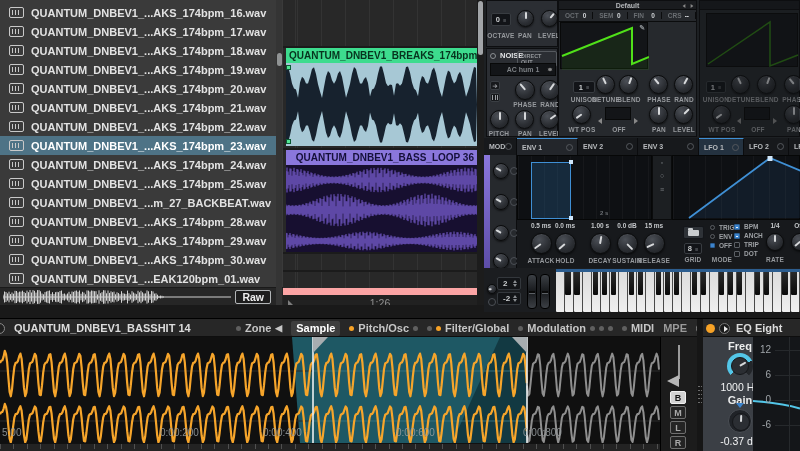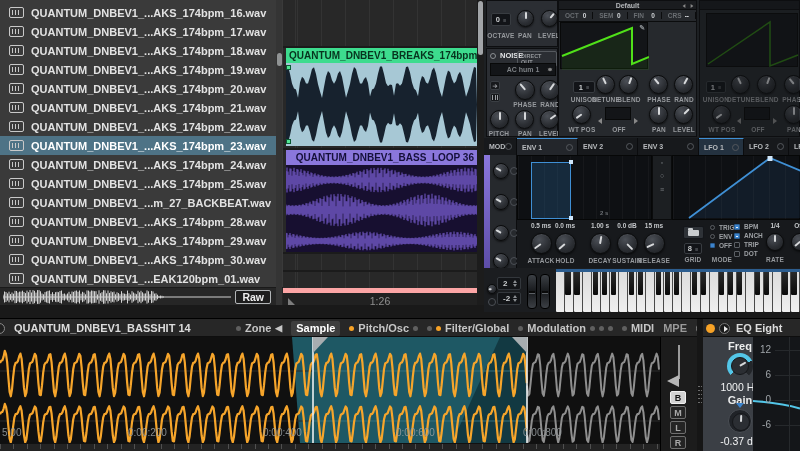--- a/index.html
+++ b/index.html
@@ -26,21 +26,21 @@
   
   #arrangement{position:absolute;left:283px;top:0;width:194px;height:305px;background:#282828;overflow:hidden;}
   #arr-grid{position:absolute;inset:0 0 17px 0;
         background:repeating-linear-gradient(90deg,rgba(255,255,255,0.05) 0 1px,transparent 1px 24px);
         background-position:14px 0;}
   .lane-line{position:absolute;left:0;width:100%;height:2px;background:#1b1b1b;}
   .clip{position:absolute;left:3px;width:191px;overflow:hidden;text-align:right;}
   .clip-h{height:15px;line-height:15px;padding:0 3px;font-size:10px;font-weight:bold;white-space:nowrap;overflow:hidden;}
   .clip-b{position:relative;overflow:hidden;}
   .fadesq{position:absolute;width:5px;height:5px;background:#52e793;border:1px solid #0b5a33;}
-  #timeline{position:absolute;left:0;top:288px;width:194px;height:17px;background:#212121;border-top:5px solid #fca5a5;
+  #timeline{position:absolute;left:0;top:288px;width:194px;height:17px;background:#212121;border-top:7px solid #fca5a5;
         color:#8f8f8f;font-size:10.5px;text-align:center;line-height:16px;}
   #tl-tri{position:absolute;left:5px;top:5px;width:0;height:0;border-left:7px solid #7d7d7d;border-top:7px solid transparent;}
   #arr-scroll{position:absolute;left:477px;top:0;width:7px;height:305px;background:#1c1c1c;}
   #arr-scroll .handle{position:absolute;left:1px;top:1px;width:5px;height:54px;background:#a2a5a8;border-radius:3px;}
 
   
   #synth{position:absolute;left:484px;top:0;width:316px;height:312px;background:#1d2023;overflow:hidden;
          font-weight:bold;}
   .panel{position:absolute;background:#2b2e33;border:1px solid #0d0e10;}
   .klabel{position:absolute;transform:translateX(-50%);font-size:6.5px;color:#96999d;white-space:nowrap;letter-spacing:.2px;}
@@ -722,21 +722,21 @@
           <path d="M0.0,77.3 L1.2,75.2 L2.4,74.9 L3.6,71.8 L4.8,66.9 L6.0,69.8 L7.2,76.8 L8.4,89.7 L9.6,101.7 L10.8,105.4 L12.0,99.5 L13.2,88.8 L14.4,80.3 L15.6,77.2 L16.8,77.0 L18.0,75.4 L19.2,71.5 L20.4,69.2 L21.6,73.6 L22.8,85.1 L24.0,98.3 L25.2,105.3 L26.4,102.3 L27.6,92.4 L28.8,82.5 L30.0,77.7 L31.2,77.0 L32.4,76.3 L33.6,72.9 L34.8,69.5 L36.0,71.2 L37.2,80.7 L38.4,94.2 L39.6,104.0 L40.8,104.4 L42.0,96.0 L43.2,85.4 L44.4,78.7 L45.6,77.0 L46.8,76.8 L48.0,74.3 L49.2,70.3 L50.4,69.8 L51.6,76.8 L52.8,89.7 L54.0,101.7 L55.2,105.4 L56.4,99.5 L57.6,88.8 L58.8,80.3 L60.0,77.2 L61.2,77.0 L62.4,75.4 L63.6,71.5 L64.8,69.2 L66.0,73.6 L67.2,85.1 L68.4,98.3 L69.6,105.3 L70.8,102.3 L72.0,92.4 L73.2,82.5 L74.4,77.7 L75.6,77.0 L76.8,76.3 L78.0,72.9 L79.2,69.5 L80.4,71.2 L81.6,80.7 L82.8,94.2 L84.0,104.0 L85.2,104.4 L86.4,96.0 L87.6,85.4 L88.8,78.7 L90.0,77.0 L91.2,76.8 L92.4,74.3 L93.6,70.3 L94.8,69.8 L96.0,76.8 L97.2,89.7 L98.4,101.7 L99.6,105.4 L100.8,99.5 L102.0,88.8 L103.2,80.3 L104.4,77.2 L105.6,77.0 L106.8,75.4 L108.0,71.5 L109.2,69.2 L110.4,73.6 L111.6,85.1 L112.8,98.3 L114.0,105.3 L115.2,102.3 L116.4,92.4 L117.6,82.5 L118.8,77.7 L120.0,77.0 L121.2,76.3 L122.4,72.9 L123.6,69.5 L124.8,71.2 L126.0,80.7 L127.2,94.2 L128.4,104.0 L129.6,104.4 L130.8,96.0 L132.0,85.4 L133.2,78.7 L134.4,77.0 L135.6,76.8 L136.8,74.3 L138.0,70.3 L139.2,69.8 L140.4,76.8 L141.6,89.7 L142.8,101.7 L144.0,105.4 L145.2,99.5 L146.4,88.8 L147.6,80.3 L148.8,77.2 L150.0,77.0 L151.2,75.4 L152.4,71.5 L153.6,69.2 L154.8,73.6 L156.0,85.1 L157.2,98.3 L158.4,105.3 L159.6,102.3 L160.8,92.4 L162.0,82.5 L163.2,77.7 L164.4,77.0 L165.6,76.3 L166.8,72.9 L168.0,69.5 L169.2,71.2 L170.4,80.7 L171.6,94.2 L172.8,104.0 L174.0,104.4 L175.2,96.0 L176.4,85.4 L177.6,78.7 L178.8,77.0 L180.0,76.8 L181.2,74.3 L182.4,70.3 L183.6,69.8 L184.8,76.8 L186.0,89.7 L187.2,101.7 L188.4,105.4 L189.6,99.5 L190.8,88.8 L192.0,80.3 L193.2,77.2 L194.4,77.0 L195.6,75.4 L196.8,71.5 L198.0,69.2 L199.2,73.6 L200.4,85.1 L201.6,98.3 L202.8,105.3 L204.0,102.3 L205.2,92.4 L206.4,82.5 L207.6,77.7 L208.8,77.0 L210.0,76.3 L211.2,72.9 L212.4,69.5 L213.6,71.2 L214.8,80.7 L216.0,94.2 L217.2,104.0 L218.4,104.4 L219.6,96.0 L220.8,85.4 L222.0,78.7 L223.2,77.0 L224.4,76.8 L225.6,74.3 L226.8,70.3 L228.0,69.8 L229.2,76.8 L230.4,89.7 L231.6,101.7 L232.8,105.4 L234.0,99.5 L235.2,88.8 L236.4,80.3 L237.6,77.2 L238.8,77.0 L240.0,75.4 L241.2,71.5 L242.4,69.2 L243.6,73.6 L244.8,85.1 L246.0,98.3 L247.2,105.3 L248.4,102.3 L249.6,92.4 L250.8,82.5 L252.0,77.7 L253.2,77.0 L254.4,76.3 L255.6,72.9 L256.8,69.5 L258.0,71.2 L259.2,80.7 L260.4,94.2 L261.6,104.0 L262.8,104.4 L264.0,96.0 L265.2,85.4 L266.4,78.7 L267.6,77.0 L268.8,76.8 L270.0,74.3 L271.2,70.3 L272.4,69.8 L273.6,76.8 L274.8,89.7 L276.0,101.7 L277.2,105.4 L278.4,99.5 L279.6,88.8 L280.8,80.3 L282.0,77.2 L283.2,77.0 L284.4,75.4 L285.6,71.5 L286.8,69.2 L288.0,73.6 L289.2,85.1 L290.4,98.3 L291.6,105.3 L292.8,102.3 L294.0,92.4 L295.2,82.5 L296.4,77.7 L297.6,77.0 L298.8,76.3 L300.0,72.9 L301.2,69.5 L302.4,71.2 L303.6,80.7 L304.8,94.2 L306.0,104.0 L307.2,104.4 L308.4,96.0 L309.6,85.4 L310.8,78.7 L312.0,77.0 L313.2,76.8 L314.4,74.3 L315.6,70.3 L316.8,69.8 L318.0,76.8 L319.2,89.7 L320.4,101.7 L321.6,105.4 L322.8,99.5 L324.0,88.8 L325.2,80.3 L326.4,77.2 L327.6,77.0 L328.8,75.4 L330.0,71.5 L331.2,69.2 L332.4,73.6 L333.6,85.1 L334.8,98.3 L336.0,105.3 L337.2,102.3 L338.4,92.4 L339.6,82.5 L340.8,77.7 L342.0,77.0 L343.2,76.3 L344.4,72.9 L345.6,69.5 L346.8,71.2 L348.0,80.7 L349.2,94.2 L350.4,104.0 L351.6,104.4 L352.8,96.0 L354.0,85.4 L355.2,78.7 L356.4,77.0 L357.6,76.8 L358.8,74.3 L360.0,70.3 L361.2,69.8 L362.4,76.8 L363.6,89.7 L364.8,101.7 L366.0,105.4 L367.2,99.5 L368.4,88.8 L369.6,80.3 L370.8,77.2 L372.0,77.0 L373.2,75.4 L374.4,71.5 L375.6,69.2 L376.8,73.6 L378.0,85.1 L379.2,98.3 L380.4,105.3 L381.6,102.3 L382.8,92.4 L384.0,82.5 L385.2,77.7 L386.4,77.0 L387.6,76.3 L388.8,72.9 L390.0,69.5 L391.2,71.2 L392.4,80.7 L393.6,94.2 L394.8,104.0 L396.0,104.4 L397.2,96.0 L398.4,85.4 L399.6,78.7 L400.8,77.0 L402.0,76.8 L403.2,74.3 L404.4,70.3 L405.6,69.8 L406.8,76.8 L408.0,89.7 L409.2,101.7 L410.4,105.4 L411.6,99.5 L412.8,88.8 L414.0,80.3 L415.2,77.2 L416.4,77.0 L417.6,75.4 L418.8,71.5 L420.0,69.2 L421.2,73.6 L422.4,85.1 L423.6,98.3 L424.8,105.3 L426.0,102.3 L427.2,92.4 L428.4,82.5 L429.6,77.7 L430.8,77.0 L432.0,76.3 L433.2,72.9 L434.4,69.5 L435.6,71.2 L436.8,80.7 L438.0,94.2 L439.2,104.0 L440.4,104.4 L441.6,96.0 L442.8,85.4 L444.0,78.7 L445.2,77.0 L446.4,76.8 L447.6,74.3 L448.8,70.3 L450.0,69.8 L451.2,76.8 L452.4,89.7 L453.6,101.7 L454.8,105.4 L456.0,99.5 L457.2,88.8 L458.4,80.3 L459.6,77.2 L460.8,77.0 L462.0,75.4 L463.2,71.5 L464.4,69.2 L465.6,73.6 L466.8,85.1 L468.0,98.3 L469.2,105.3 L470.4,102.3 L471.6,92.4 L472.8,82.5 L474.0,77.7 L475.2,77.0 L476.4,76.3 L477.6,72.9 L478.8,69.5 L480.0,71.2 L481.2,80.7 L482.4,94.2 L483.6,104.0 L484.8,104.4 L486.0,96.0 L487.2,85.4 L488.4,78.7 L489.6,77.0 L490.8,76.8 L492.0,74.3 L493.2,70.3 L494.4,69.8 L495.6,76.8 L496.8,89.7 L498.0,101.7 L499.2,105.4 L500.4,99.5 L501.6,88.8 L502.8,80.3 L504.0,77.2 L505.2,77.0 L506.4,75.4 L507.6,71.5 L508.8,69.2 L510.0,73.6 L511.2,85.1 L512.4,98.3 L513.6,105.3 L514.8,102.3 L516.0,92.4 L517.2,82.5 L518.4,77.7 L519.6,77.0 L520.8,76.3 L522.0,72.9 L523.2,69.5 L524.4,71.2 L525.6,80.7 L526.8,94.2 " stroke="#f6a52b" stroke-width="2.2" fill="none" stroke-linejoin="round"></path>
           <path d="M527.0,48.6 L528.2,58.6 L529.4,57.0 L530.6,46.1 L531.8,33.9 L533.0,27.0 L534.2,25.7 L535.4,25.2 L536.6,21.7 L537.8,17.2 L539.0,17.9 L540.2,27.7 L541.4,43.5 L542.6,56.4 L543.8,58.9 L545.0,50.3 L546.2,37.6 L547.4,28.6 L548.6,25.8 L549.8,25.6 L551.0,23.2 L552.2,18.5 L553.4,16.8 L554.6,23.4 L555.8,38.0 L557.0,53.0 L558.2,59.4 L559.4,54.1 L560.6,41.7 L561.8,30.8 L563.0,26.1 L564.2,25.7 L565.4,24.4 L566.6,20.1 L567.8,16.6 L569.0,20.1 L570.2,32.7 L571.4,48.6 L572.6,58.6 L573.8,57.0 L575.0,46.1 L576.2,33.9 L577.4,27.0 L578.6,25.7 L579.8,25.2 L581.0,21.7 L582.2,17.2 L583.4,17.9 L584.6,27.7 L585.8,43.5 L587.0,56.4 L588.2,58.9 L589.4,50.3 L590.6,37.6 L591.8,28.6 L593.0,25.8 L594.2,25.6 L595.4,23.2 L596.6,18.5 L597.8,16.8 L599.0,23.4 L600.2,38.0 L601.4,53.0 L602.6,59.4 L603.8,54.1 L605.0,41.7 L606.2,30.8 L607.4,26.1 L608.6,25.7 L609.8,24.4 L611.0,20.1 L612.2,16.6 L613.4,20.1 L614.6,32.7 L615.8,48.6 L617.0,58.6 L618.2,57.0 L619.4,46.1 L620.6,33.9 L621.8,27.0 L623.0,25.7 L624.2,25.2 L625.4,21.7 L626.6,17.2 L627.8,17.9 L629.0,27.7 L630.2,43.5 L631.4,56.4 L632.6,58.9 L633.8,50.3 L635.0,37.6 L636.2,28.6 L637.4,25.8 L638.6,25.6 L639.8,23.2 L641.0,18.5 L642.2,16.8 L643.4,23.4 L644.6,38.0 L645.8,53.0 L647.0,59.4 L648.2,54.1 L649.4,41.7 L650.6,30.8 L651.8,26.1 L653.0,25.7 L654.2,24.4 L655.4,20.1 L656.6,16.6 L657.8,20.1 L659.0,32.7 " stroke="#8f8f8f" stroke-width="2" fill="none" stroke-linejoin="round"></path>
           <path d="M527.0,96.3 L528.2,104.8 L529.4,103.5 L530.6,94.2 L531.8,83.9 L533.0,78.1 L534.2,77.0 L535.4,76.5 L536.6,73.6 L537.8,69.8 L539.0,70.4 L540.2,78.7 L541.4,92.0 L542.6,103.0 L543.8,105.0 L545.0,97.8 L546.2,87.0 L547.4,79.4 L548.6,77.0 L549.8,76.9 L551.0,74.9 L552.2,70.9 L553.4,69.4 L554.6,75.1 L555.8,87.4 L557.0,100.1 L558.2,105.5 L559.4,101.0 L560.6,90.5 L561.8,81.3 L563.0,77.4 L564.2,77.0 L565.4,75.9 L566.6,72.2 L567.8,69.3 L569.0,72.3 L570.2,82.9 L571.4,96.3 L572.6,104.8 L573.8,103.5 L575.0,94.2 L576.2,83.9 L577.4,78.1 L578.6,77.0 L579.8,76.5 L581.0,73.6 L582.2,69.8 L583.4,70.4 L584.6,78.7 L585.8,92.0 L587.0,103.0 L588.2,105.0 L589.4,97.8 L590.6,87.0 L591.8,79.4 L593.0,77.0 L594.2,76.9 L595.4,74.9 L596.6,70.9 L597.8,69.4 L599.0,75.1 L600.2,87.4 L601.4,100.1 L602.6,105.5 L603.8,101.0 L605.0,90.5 L606.2,81.3 L607.4,77.4 L608.6,77.0 L609.8,75.9 L611.0,72.2 L612.2,69.3 L613.4,72.3 L614.6,82.9 L615.8,96.3 L617.0,104.8 L618.2,103.5 L619.4,94.2 L620.6,83.9 L621.8,78.1 L623.0,77.0 L624.2,76.5 L625.4,73.6 L626.6,69.8 L627.8,70.4 L629.0,78.7 L630.2,92.0 L631.4,103.0 L632.6,105.0 L633.8,97.8 L635.0,87.0 L636.2,79.4 L637.4,77.0 L638.6,76.9 L639.8,74.9 L641.0,70.9 L642.2,69.4 L643.4,75.1 L644.6,87.4 L645.8,100.1 L647.0,105.5 L648.2,101.0 L649.4,90.5 L650.6,81.3 L651.8,77.4 L653.0,77.0 L654.2,75.9 L655.4,72.2 L656.6,69.3 L657.8,72.3 L659.0,82.9 " stroke="#8f8f8f" stroke-width="2" fill="none" stroke-linejoin="round"></path>
           <rect x="312.2" y="0" width="1.6" height="106" fill="#eceff0"></rect>
           <rect x="526.2" y="0" width="1.6" height="106" fill="#eceff0"></rect>
           <polygon points="313,0 328,0 313,16" fill="#a7adb0"></polygon>
           <polygon points="527,0 512,0 527,16" fill="#a7adb0"></polygon>
         </svg>
       <div id="time-labels">
           <span class="tlabel" style="left: 2px;">5:00</span>
-          <span class="tlabel" style="left: 128px;">0:00:200</span>
+          <span class="tlabel" style="left: 128px; padding-left: 32px;">0:00:200</span>
           <span class="tlabel" style="left: 263px;">0:00:400</span>
           <span class="tlabel" style="left: 396px;">0:00:600</span>
           <span class="tlabel" style="left: 523px;">0:00:800</span>
         </div>
     </div>
     <div id="tickstrip">
         <div class="ticks"></div>
       </div>
 
     <div id="wave-right">

